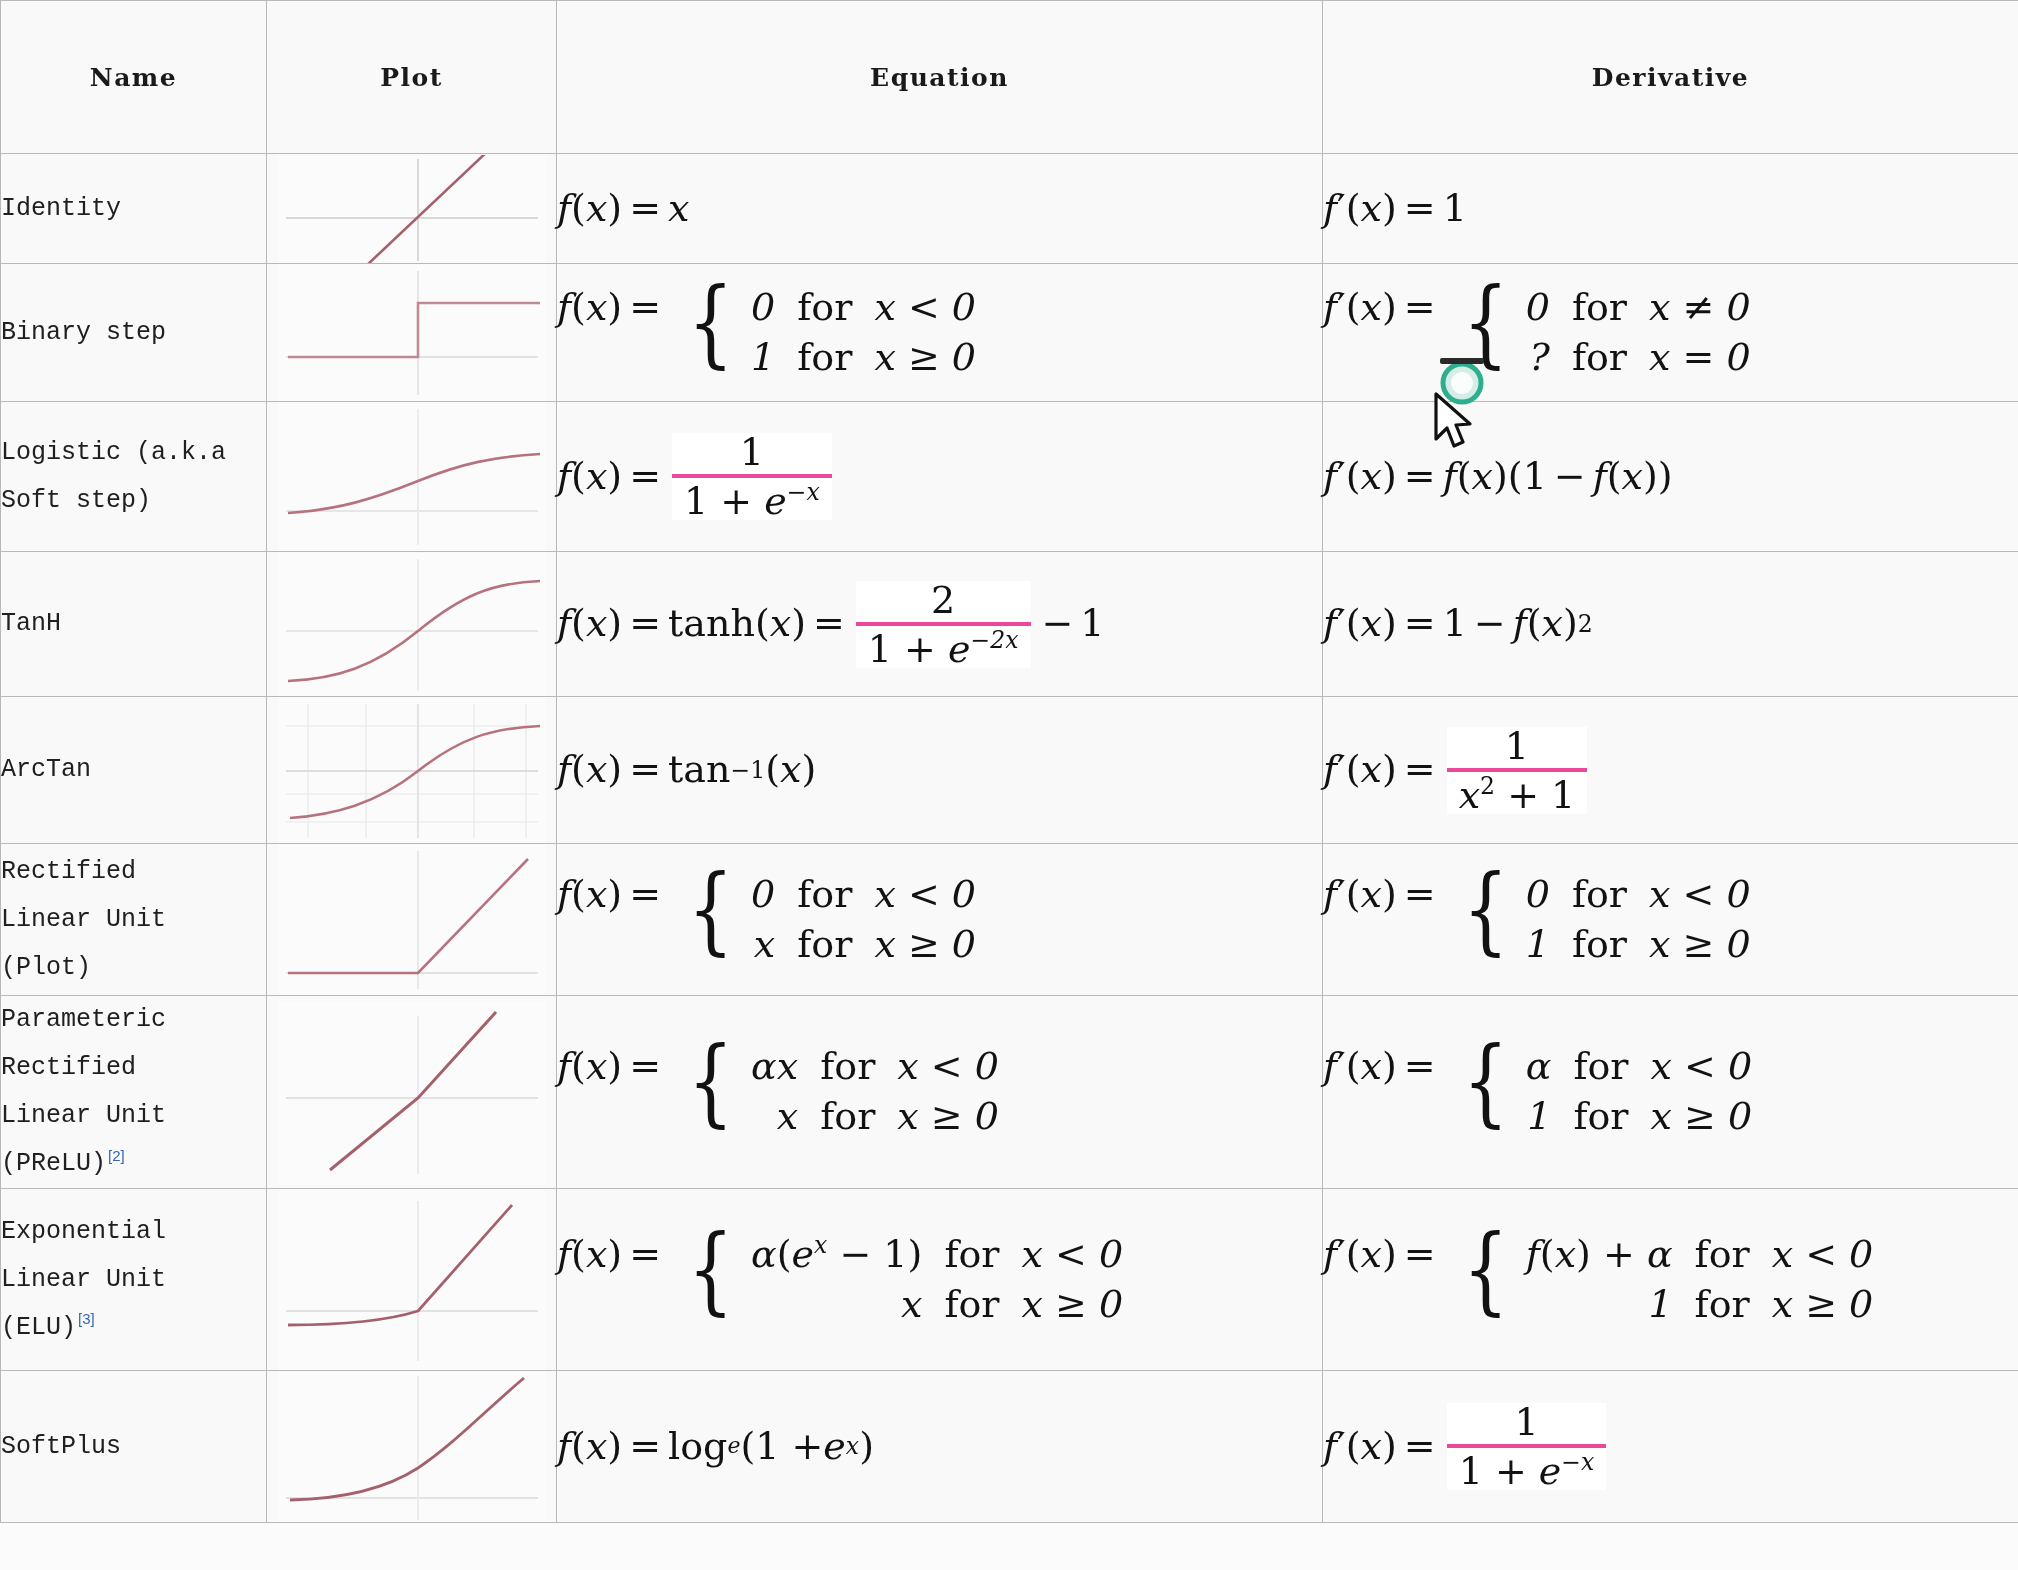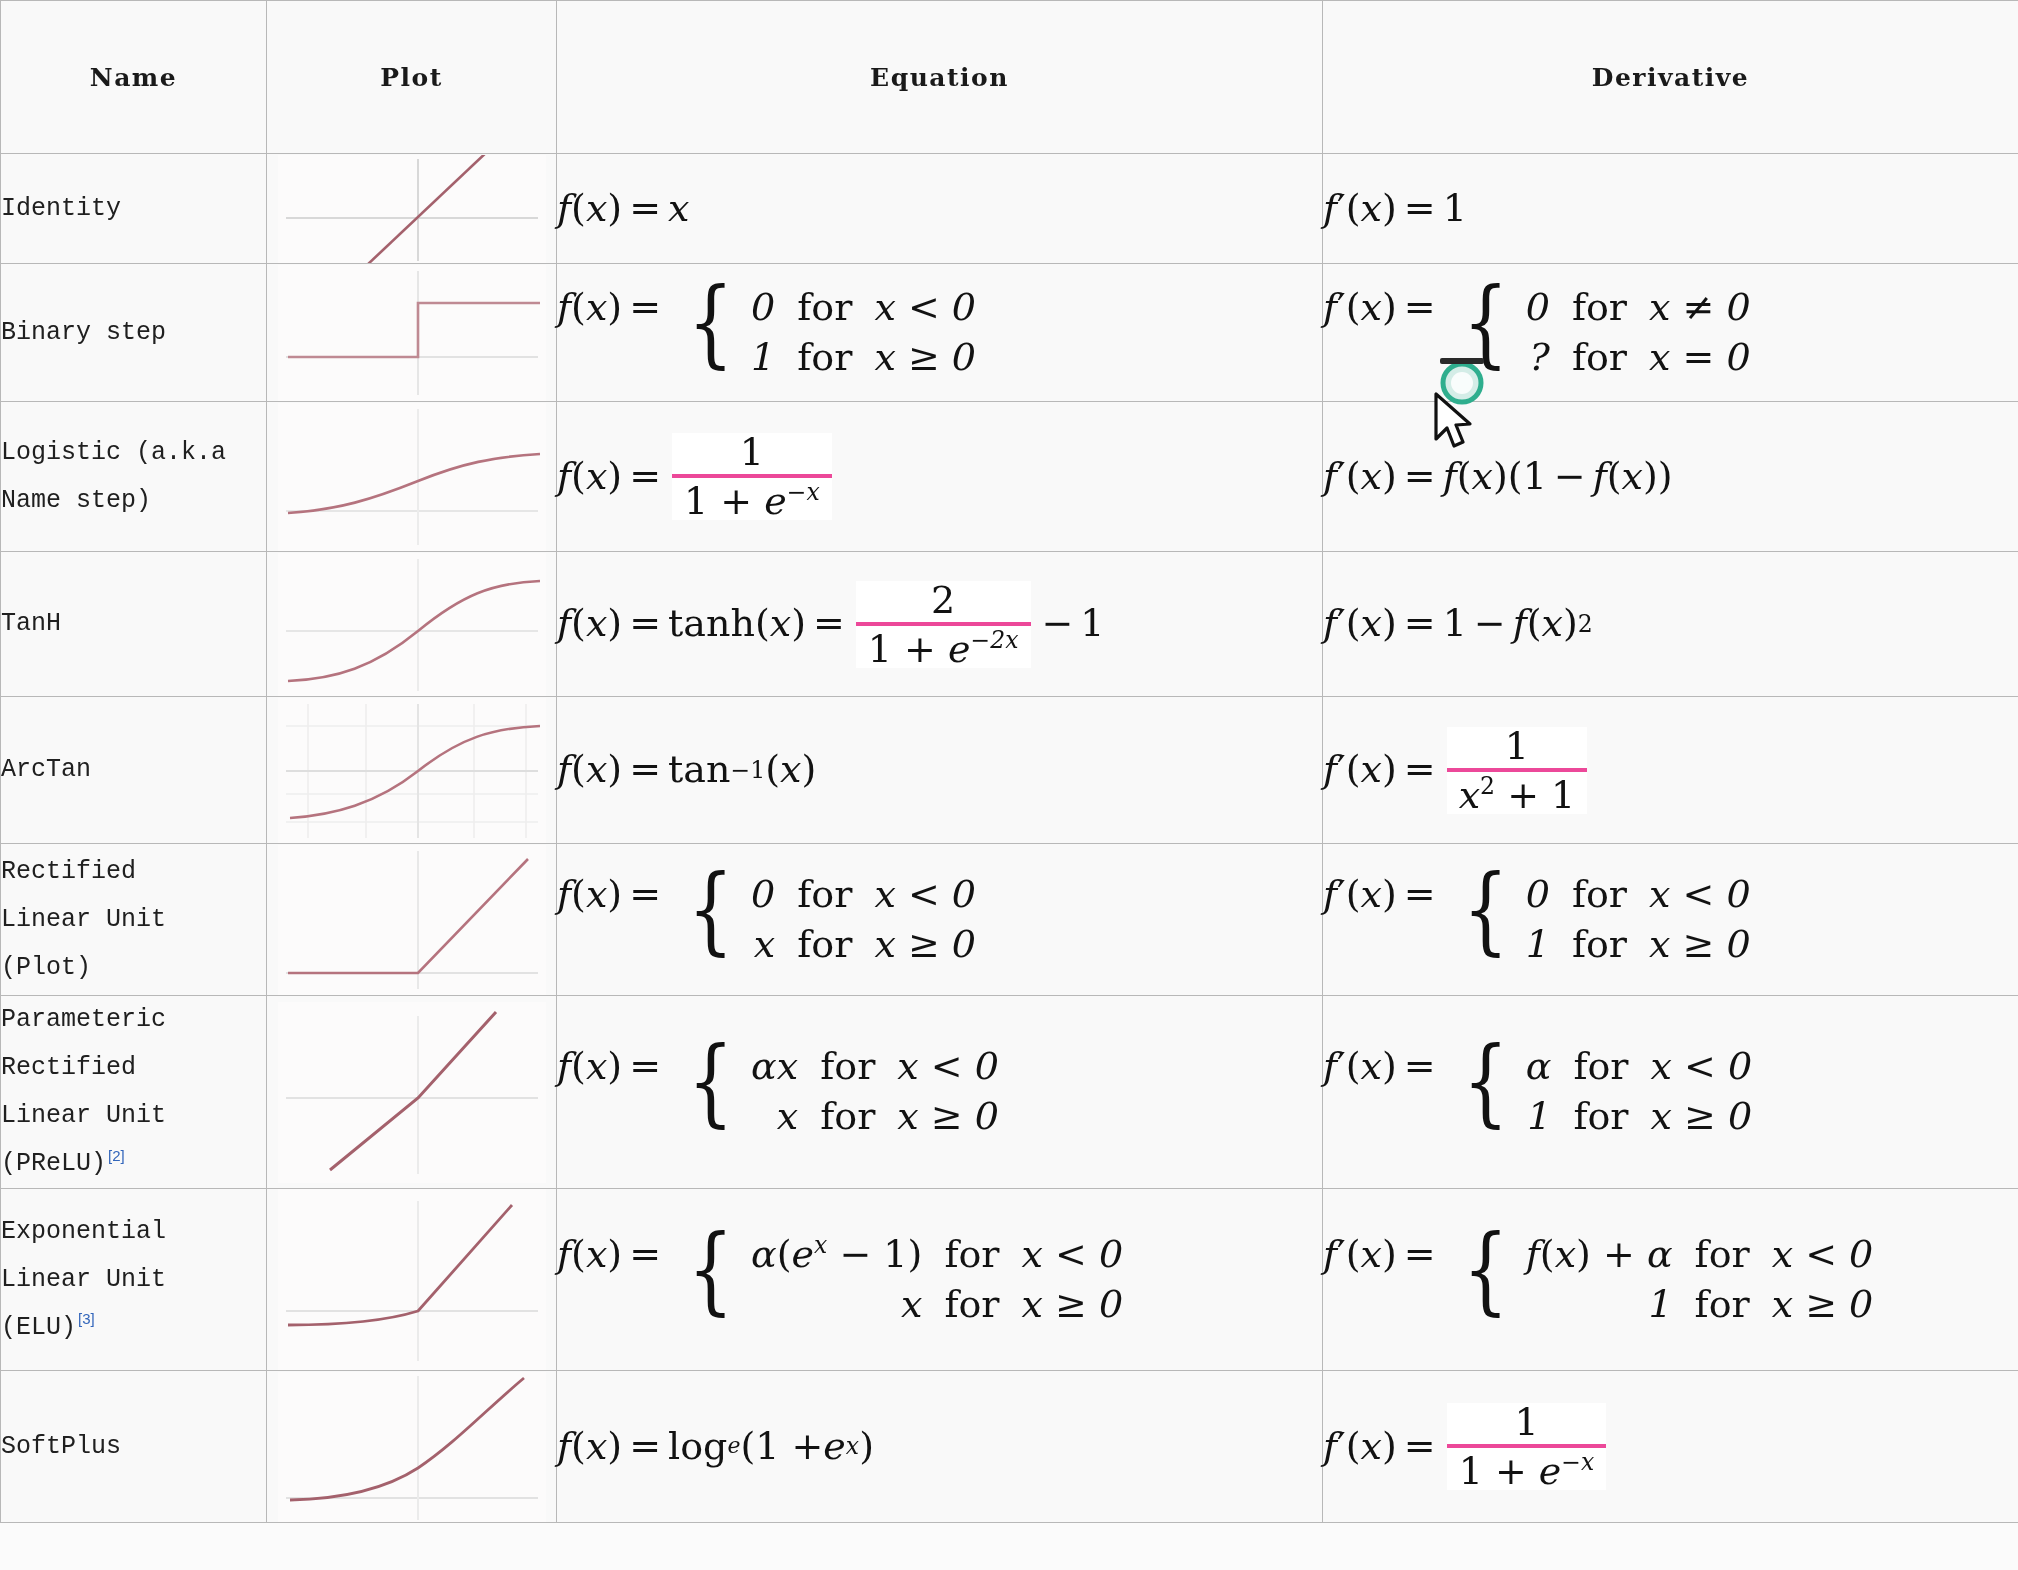--- a/index.html
+++ b/index.html
@@ -262,21 +262,21 @@
                 <span class="cfor">for</span>
                 <span class="ccond"><span class="var">x</span> = 0</span>
             </span>
           </span>
         </td>
       </tr>
 
       <tr style="height:150px">
         <td class="name-cell">
           <span class="nm">Logistic (a.k.a</span>
-          <span class="nm">Name step)</span>
+          <span class="nm">Soft step)</span>
         </td>
         <td class="plot-cell">
           <div class="plotbox">
             <svg width="268" height="148" viewBox="0 0 268 148">
               <line x1="8" y1="108" x2="260" y2="108" stroke="#e6e6e6" stroke-width="2"></line>
               <line x1="140" y1="6" x2="140" y2="142" stroke="#ececec" stroke-width="2"></line>
               <path d="M10,110 C60,107 95,96 140,78 C185,60 215,54 262,51" fill="none" stroke="#b5737e" stroke-width="2.6"></path>
             </svg>
           </div>
         </td>

